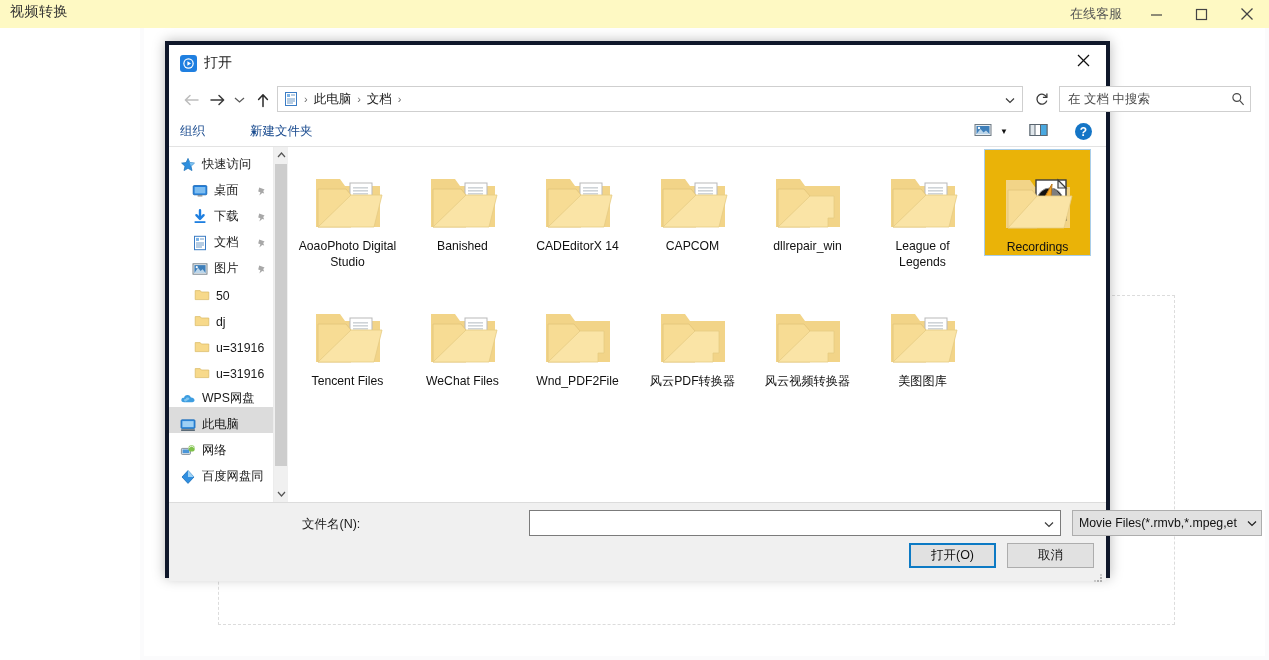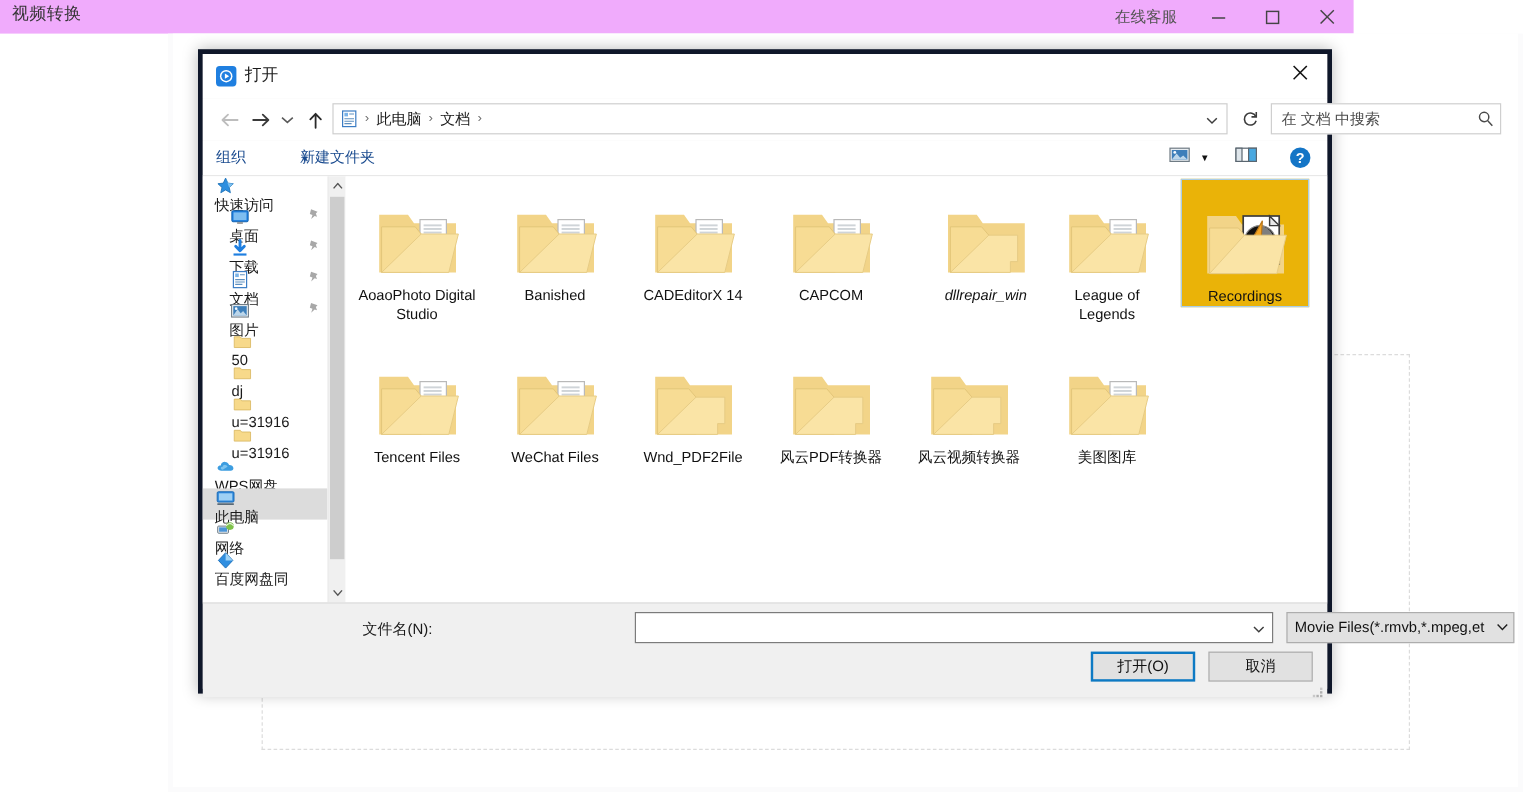--- a/index.html
+++ b/index.html
@@ -5,21 +5,21 @@
   html,body{margin:0;padding:0;}
   body{
     width:1269px;height:660px;overflow:hidden;position:relative;
     background:#ffffff;
     font-family:"Liberation Sans","DejaVu Sans",sans-serif;
     -webkit-font-smoothing:antialiased;
   }
 
   
   #app-window{position:absolute;inset:0;background:#ffffff;}
-  #app-titlebar{position:absolute;left:0;top:0;width:1128px;height:28px;background:#f0abfc;text-align:center;}
+  #app-titlebar{position:absolute;left:0;top:0;width:1269px;height:28px;background:#fef9c3;text-align:center;}
   #app-title{position:absolute;left:10px;top:3px;font-size:14px;color:#333;letter-spacing:.5px;}
   #app-win-ctrls{position:absolute;right:0;top:0;height:28px;display:flex;align-items:center;}
   .win-btn{width:45px;height:28px;display:flex;align-items:center;justify-content:center;
            color:#4a4a4a;font-size:13px;}
   .win-btn.label{width:auto;padding:0 12px;font-size:13px;color:#555;}
   .win-btn svg{display:block;}
 
   
   #sidebar{position:absolute;left:0;top:28px;width:139px;height:632px;background:#ffffff;
            border-right:1px solid #e6e9ee;}
@@ -76,21 +76,21 @@
   #cmd-view{position:absolute;right:98px;top:0;height:29px;display:flex;align-items:center;gap:8px;}
   #cmd-view .caret{font-size:8px;color:#111;}
   #cmd-pane{position:absolute;right:58px;top:0;height:29px;display:flex;align-items:center;}
   #cmd-help{position:absolute;right:14px;top:0;height:29px;display:flex;align-items:center;}
   .help-circle{width:17px;height:17px;border-radius:50%;background:#1475c6;color:#fff;font-size:12px;
                font-weight:bold;display:flex;align-items:center;justify-content:center;}
 
   
   #dlg-body{position:relative;height:355px;background:#fff;display:flex;}
   #tree{width:104px;height:355px;background:#fff;position:relative;overflow:hidden;}
-  .tree-row{height:26px;display:flex;align-items:flex-start;padding-left:10px;box-sizing:border-box;position:relative;flex-direction:column;}
+  .tree-row{height:26px;display:flex;align-items:flex-end;padding-left:10px;box-sizing:border-box;position:relative;}
   .tree-row.sel{background:#dcdcdc;}
   .tree-row .t-ico{width:18px;height:16px;margin-right:5px;flex:none;display:flex;align-items:center;justify-content:center;}
   .tree-row .t-lbl{font-size:12.3px;color:#1a1a1a;white-space:nowrap;}
   .tree-row .pin{position:absolute;right:6px;color:#a6a6a6;font-size:10px;}
   .indent1{padding-left:22px;}
   .indent2{padding-left:24px;}
 
   #tree-scroll{width:14px;height:355px;background:#f0f0f0;border-left:1px solid #ececec;position:relative;}
   .sb-arrow{width:14px;height:16px;display:flex;align-items:center;justify-content:center;color:#606060;font-size:8px;}
   #tree-thumb{position:absolute;left:1px;top:17px;width:12px;height:302px;background:#cdcdcd;}
@@ -498,21 +498,21 @@
                   <rect x="43" y="49" width="15" height="1.6"></rect>
                 </g>
                 <rect x="43" y="27.5" width="15" height="11" fill="#4a9fd4"></rect>
                 <path d="M43 38.5 L47.5 31 L51 35 L54 32.5 L58 38.5 Z" fill="#bfe0f2"></path>
                 <path d="M8 20 H36 L41 26 V58 H8 Z" fill="#f7dc94" stroke="#e2c478" stroke-width=".8"></path>
                 <path d="M41 26 H72 L64 58 H8 Z" fill="#fae4a6" stroke="#e6cb84" stroke-width=".8"></path>
               </svg>
             </div>
             <div class="tile-lbl">CAPCOM</div>
           </div>
-          <div class="tile" style="left: 480px; top: 2px; font-style: italic;">
+          <div class="tile" style="left: 466px; top: 2px;">
             <div class="tile-ico">
               <svg width="76" height="66" viewBox="0 0 76 66">
                 <path d="M6 10 H30 L35 17 H70 V58 H6 Z" fill="#f2d488"></path>
                 <path d="M8 20 H34 L40 27 V58 H8 Z" fill="#f7dc94" stroke="#e2c478" stroke-width=".8"></path>
                 <path d="M40 27 H64 V49 H58 V58 H8 Z" fill="#fae4a6" stroke="#e6cb84" stroke-width=".8"></path>
               </svg>
             </div>
             <div class="tile-lbl">dllrepair_win</div>
           </div>
           <div class="tile" style="left: 581px; top: 2px;">

